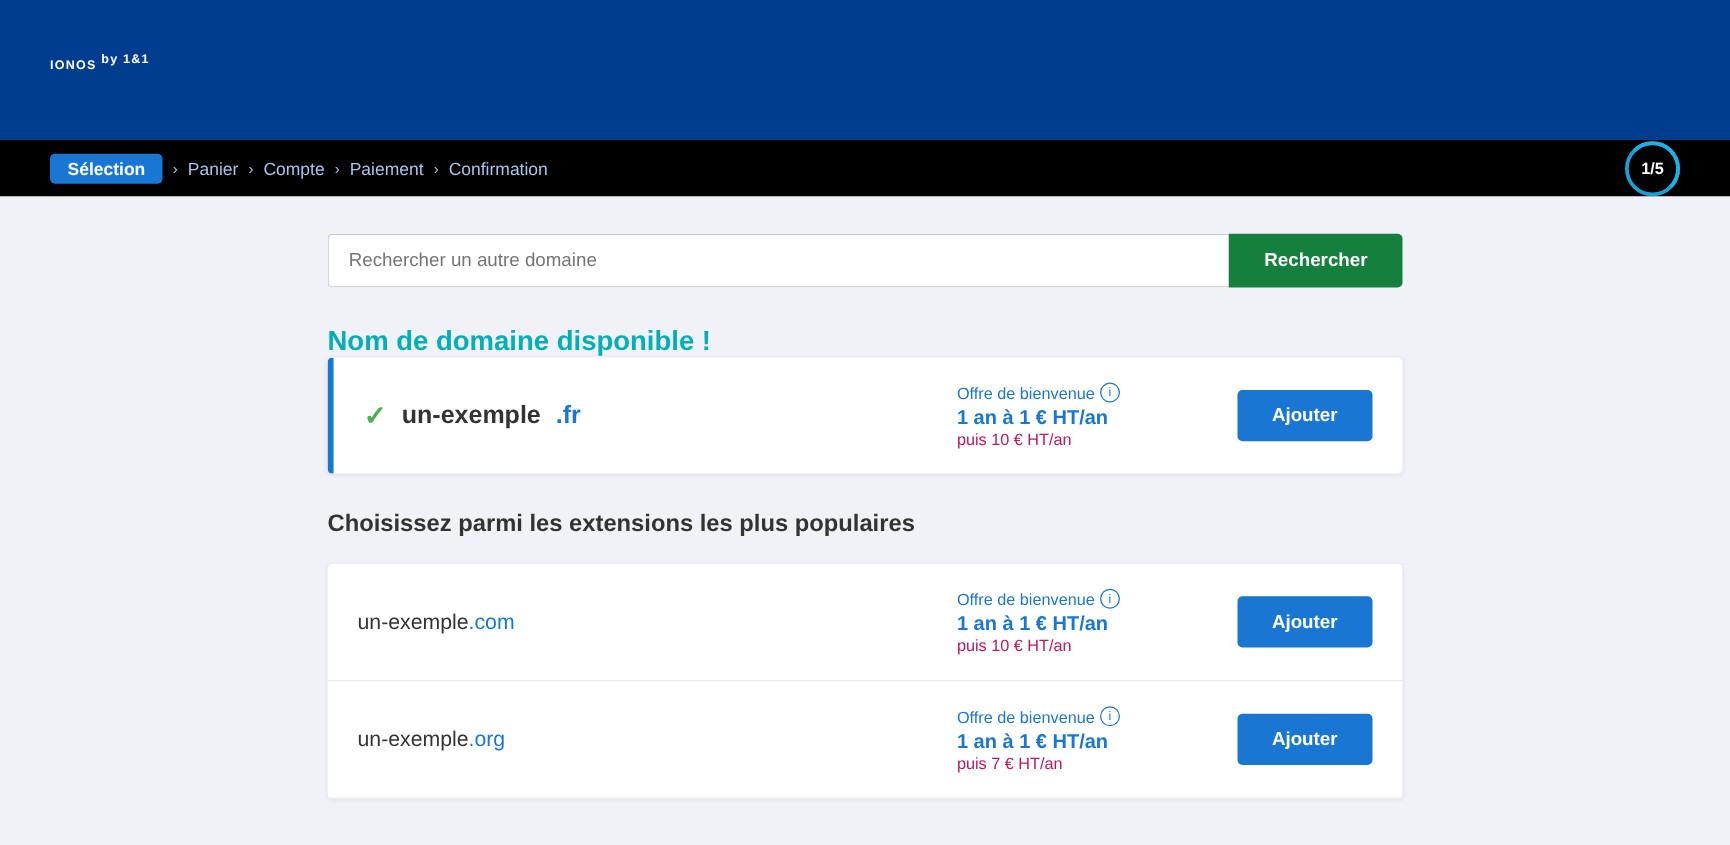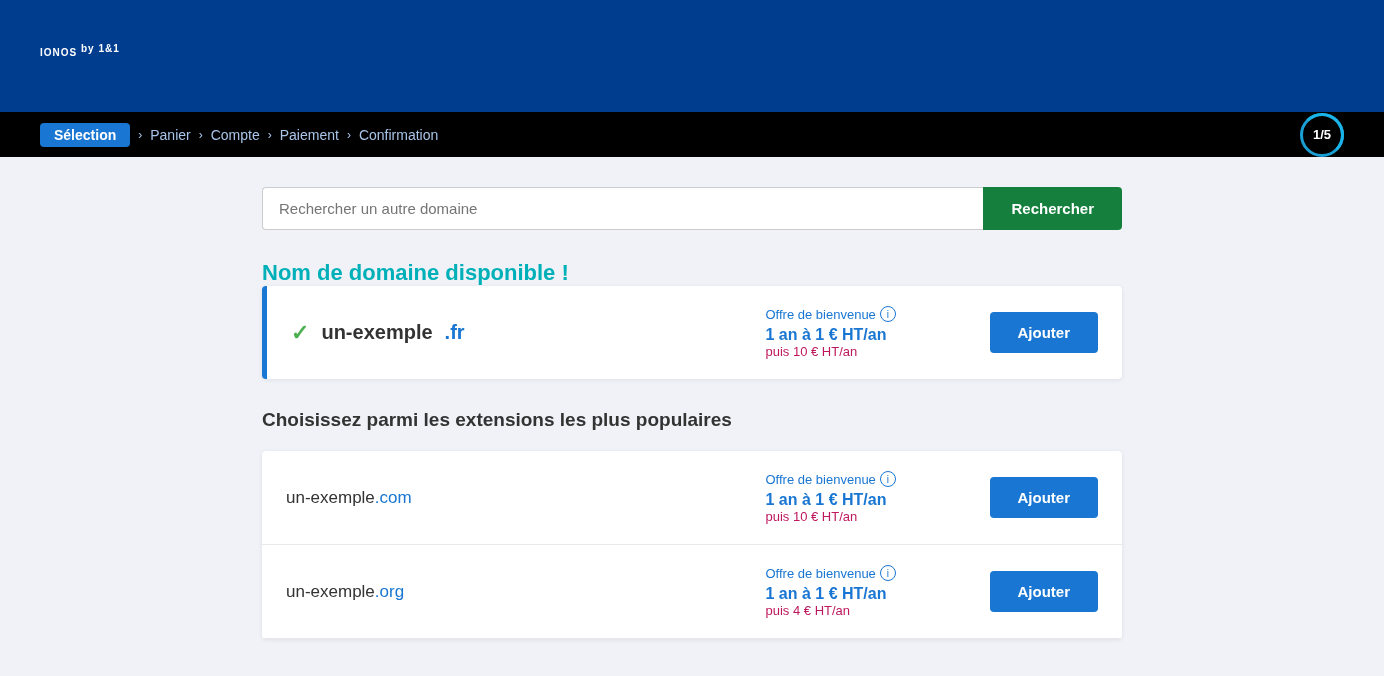--- a/index.html
+++ b/index.html
@@ -310,19 +310,19 @@
     <div class="extension-row">
       <div class="extension-name">
         <span>un-exemple</span><span class="extension-tld">.org</span>
       </div>
       <div class="domain-pricing">
         <div class="offer-label">
           <span>Offre de bienvenue</span>
           <span class="info-icon">i</span>
         </div>
         <div class="price-main">1 an à 1 € HT/an</div>
-        <div class="price-after">puis 4 € HT/an</div>
+        <div class="price-after">puis 7 € HT/an</div>
       </div>
       <button class="add-btn">Ajouter</button>
     </div>
   </div>
 
 </div>
 
 </body></html>

